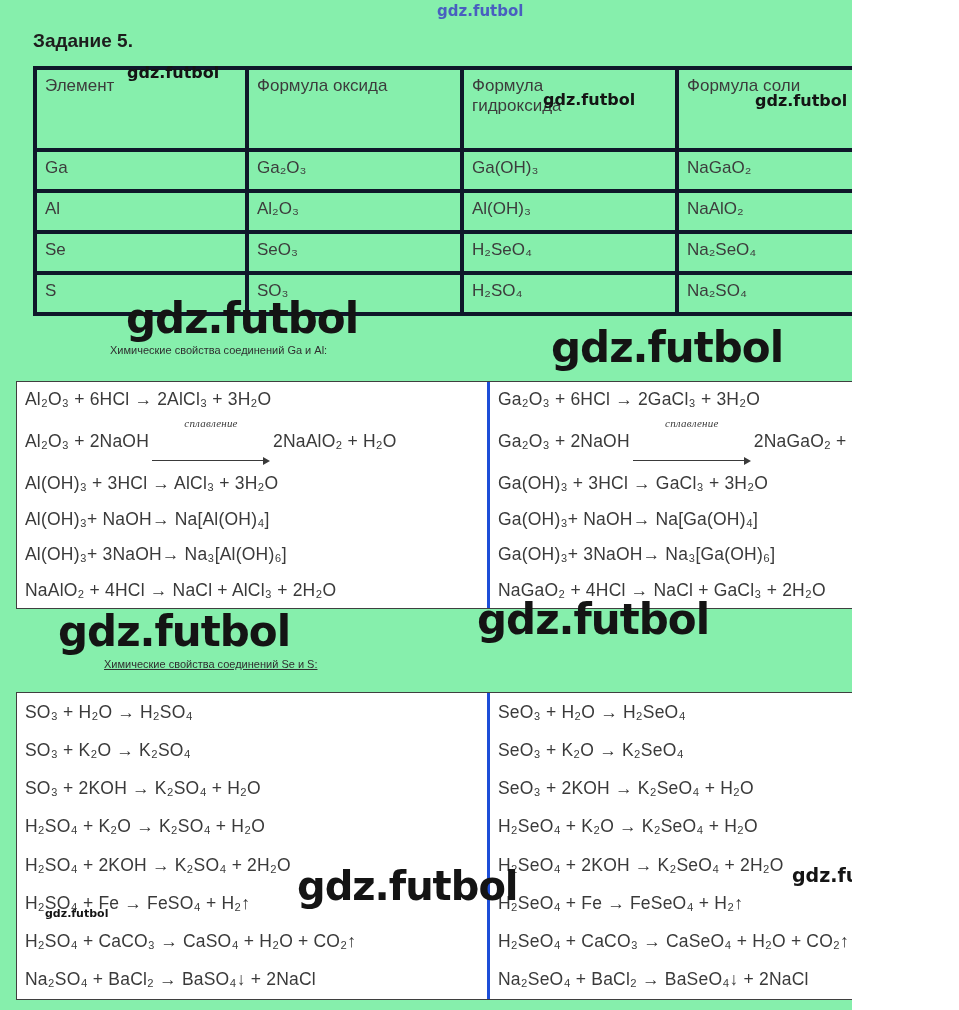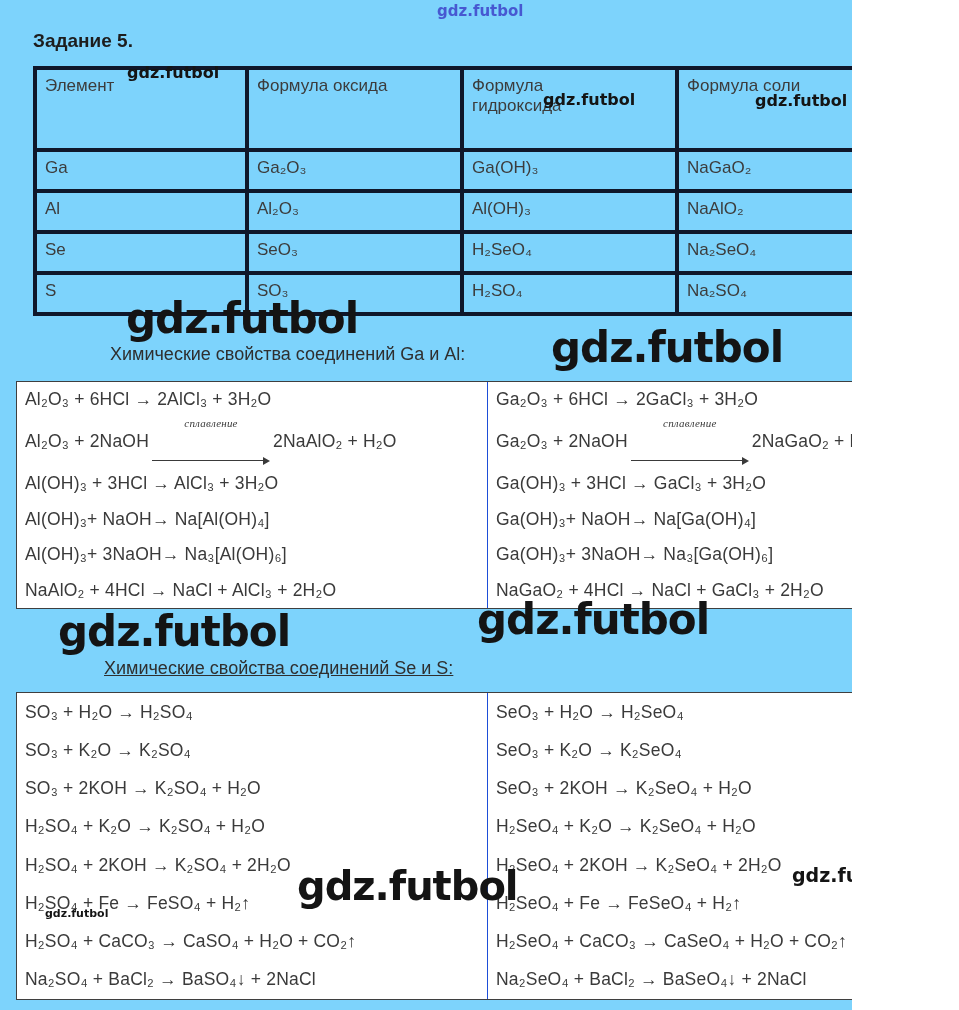--- a/index.html
+++ b/index.html
@@ -1,41 +1,41 @@
 <!DOCTYPE html>
 <html><head>
 <meta charset="utf-8">
 <style>
   html,body{margin:0;padding:0;background:#fff;}
-  #page{position:relative;width:852px;height:1010px;background:#7dd3fc;overflow:hidden;
+  #page{position:relative;width:852px;height:1010px;background:#86efac;overflow:hidden;
         font-family:"Liberation Sans","DejaVu Sans",sans-serif;color:#3b3b3b;}
 
   
   .task-title{position:absolute;left:33px;top:30px;font-size:19px;font-weight:700;color:#1d1d1d;}
 
   
   table.sum{position:absolute;left:33px;top:66px;width:856px;border-collapse:collapse;table-layout:fixed;}
   table.sum td{border:4px solid #0f172a;vertical-align:top;padding:6px 8px;
                font-size:17px;color:#3c3c3c;line-height:20px;white-space:nowrap;overflow:visible;}
   tr.hdr td{height:66px;}
   tr.data td{height:25px;}
   .hdr-line2{margin-top:0;}
 
   
-  .section-heading{position:absolute;font-size:18px;color:#2f2f2f;white-space:nowrap;}
+  .section-heading{position:absolute;font-size:11px;color:#2f2f2f;white-space:nowrap;}
   .heading-ga-al{left:110px;top:344px;}
   .heading-se-s{left:104px;top:658px;text-decoration:underline;}
 
   
   .eq-table{position:absolute;left:16px;width:930px;border:1px solid #3f3f3f;display:flex;background:#fff;}
   .eq-table.ga-al{top:381px;height:226px;}
   .eq-table.se-s{top:692px;height:306px;}
   .eq-col{display:flex;flex-direction:column;}
   .eq-col.left{width:470px;flex:none;}
-  .eq-col.right{flex:1;border-left:1px solid #1d4ed8;}
+  .eq-col.right{flex:1;border-left:3px solid #1d4ed8;}
   .eq{flex:1;display:flex;align-items:center;padding-left:8px;
       font-size:17.5px;color:#3a3a3a;white-space:nowrap;letter-spacing:0.2px;}
   .eq.tall{flex:1.35;}
 
   
   .overarrow{display:inline-flex;flex-direction:column;align-items:center;vertical-align:-7px;margin:0 3px;gap:27px;}
   .oa-label{font-family:"Liberation Serif","DejaVu Serif",serif;font-style:italic;
             font-size:11px;line-height:11px;color:#3a3a3a;}
   .oa-line{position:relative;width:118px;height:10px;}
   .oa-line::before{content:'';position:absolute;left:0;right:3px;top:4px;border-top:1.5px solid #3a3a3a;}

